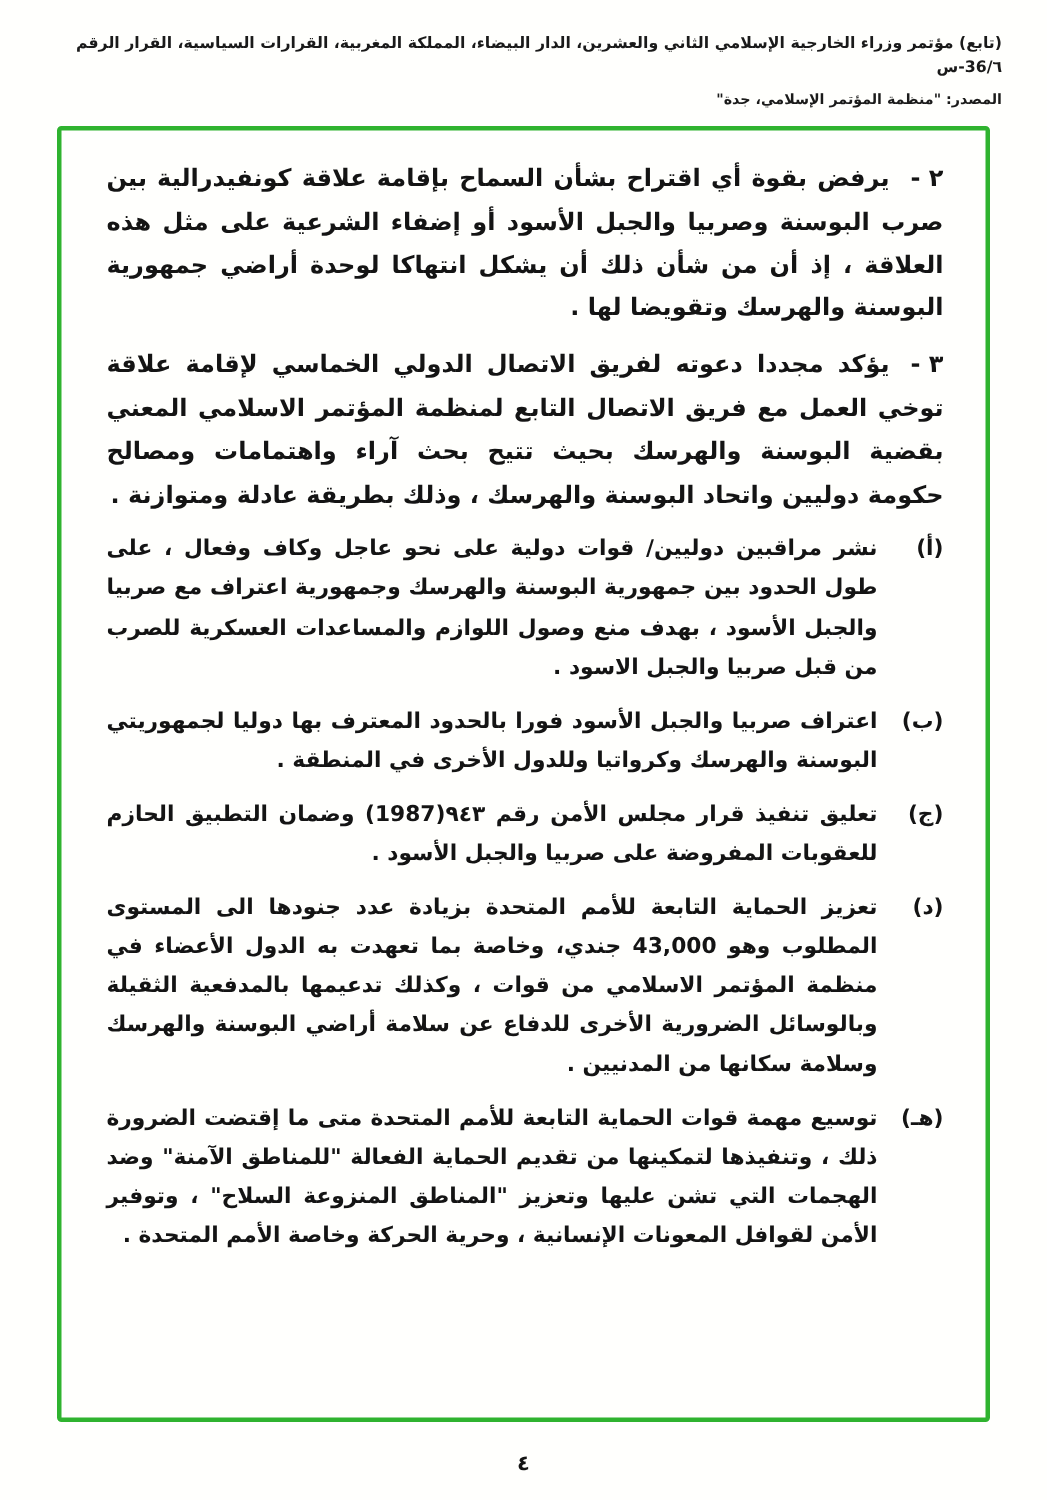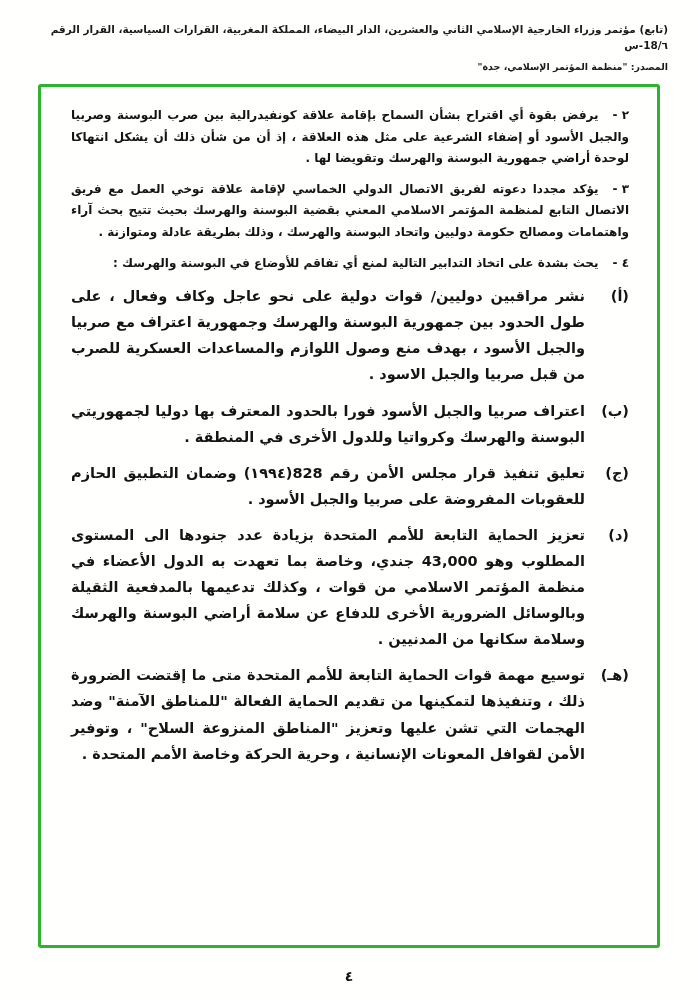--- a/index.html
+++ b/index.html
@@ -40,21 +40,21 @@
     right: 38px;
     left: 38px;
     bottom: 52px;
     border: 3px solid #2fb32f;
     border-radius: 3px;
     padding: 18px 28px 8px 30px;
     overflow: hidden;
     background: #fffffd;
   }
   .item {
-    font-size: 12px;
+    font-size: 16px;
     font-weight: bold;
     line-height: 1.8;
     text-align: justify;
     margin-bottom: 9px;
   }
   .item-marker {
     display: inline-block;
     unicode-bidi: isolate;
     margin-left: 14px;
     white-space: nowrap;
@@ -86,51 +86,48 @@
     font-weight: bold;
     color: #141414;
   }
 </style>
 </head>
 <body>
 
 <div class="page">
 
   <div class="doc-header">
-    <div class="header-line1">(تابع) مؤتمر وزراء الخارجية الإسلامي الثاني والعشرين، الدار البيضاء، المملكة المغربية، القرارات السياسية، القرار الرقم 18/٦-س</div>
+    <div class="header-line1">(تابع) مؤتمر وزراء الخارجية الإسلامي الثاني والعشرين، الدار البيضاء، المملكة المغربية، القرارات السياسية، القرار الرقم 36/٦-س</div>
     <div class="header-source">المصدر: "منظمة المؤتمر الإسلامي، جدة"</div>
   </div>
 
   <div class="content-box">
 
     <div class="item">
       <span class="item-marker">٢ -</span><span class="item-text">يرفض بقوة أي اقتراح بشأن السماح بإقامة علاقة كونفيدرالية بين صرب البوسنة وصربيا والجبل الأسود أو إضفاء الشرعية على مثل هذه العلاقة ، إذ أن من شأن ذلك أن يشكل انتهاكا لوحدة أراضي جمهورية البوسنة والهرسك وتقويضا لها .</span>
     </div>
 
     <div class="item">
       <span class="item-marker">٣ -</span><span class="item-text">يؤكد مجددا دعوته لفريق الاتصال الدولي الخماسي لإقامة علاقة توخي العمل مع فريق الاتصال التابع لمنظمة المؤتمر الاسلامي المعني بقضية البوسنة والهرسك بحيث تتيح بحث آراء واهتمامات ومصالح حكومة دوليين واتحاد البوسنة والهرسك ، وذلك بطريقة عادلة ومتوازنة .</span>
     </div>
 
-    <div class="item">
-      <span class="item-marker">٤ -</span><span class="item-text">يحث بشدة على اتخاذ التدابير التالية لمنع أي تفاقم للأوضاع في البوسنة والهرسك :</span>
-    </div>
 
     <div class="subitem">
       <div class="sub-marker">(أ)</div>
       <div class="sub-text">نشر مراقبين دوليين/ قوات دولية على نحو عاجل وكاف وفعال ، على طول الحدود بين جمهورية البوسنة والهرسك وجمهورية اعتراف مع صربيا والجبل الأسود ، بهدف منع وصول اللوازم والمساعدات العسكرية للصرب من قبل صربيا والجبل الاسود .</div>
     </div>
 
     <div class="subitem">
       <div class="sub-marker">(ب)</div>
       <div class="sub-text">اعتراف صربيا والجبل الأسود فورا بالحدود المعترف بها دوليا لجمهوريتي البوسنة والهرسك وكرواتيا وللدول الأخرى في المنطقة .</div>
     </div>
 
     <div class="subitem">
       <div class="sub-marker">(ج)</div>
-      <div class="sub-text">تعليق تنفيذ قرار مجلس الأمن رقم 828(١٩٩٤) وضمان التطبيق الحازم للعقوبات المفروضة على صربيا والجبل الأسود .</div>
+      <div class="sub-text">تعليق تنفيذ قرار مجلس الأمن رقم ٩٤٣(1987) وضمان التطبيق الحازم للعقوبات المفروضة على صربيا والجبل الأسود .</div>
     </div>
 
     <div class="subitem">
       <div class="sub-marker">(د)</div>
       <div class="sub-text">تعزيز الحماية التابعة للأمم المتحدة بزيادة عدد جنودها الى المستوى المطلوب وهو 43,000 جندي، وخاصة بما تعهدت به الدول الأعضاء في منظمة المؤتمر الاسلامي من قوات ، وكذلك تدعيمها بالمدفعية الثقيلة وبالوسائل الضرورية الأخرى للدفاع عن سلامة أراضي البوسنة والهرسك وسلامة سكانها من المدنيين .</div>
     </div>
 
     <div class="subitem">
       <div class="sub-marker">(هـ)</div>
       <div class="sub-text">توسيع مهمة قوات الحماية التابعة للأمم المتحدة متى ما إقتضت الضرورة ذلك ، وتنفيذها لتمكينها من تقديم الحماية الفعالة "للمناطق الآمنة" وضد الهجمات التي تشن عليها وتعزيز "المناطق المنزوعة السلاح" ، وتوفير الأمن لقوافل المعونات الإنسانية ، وحرية الحركة وخاصة الأمم المتحدة .</div>

